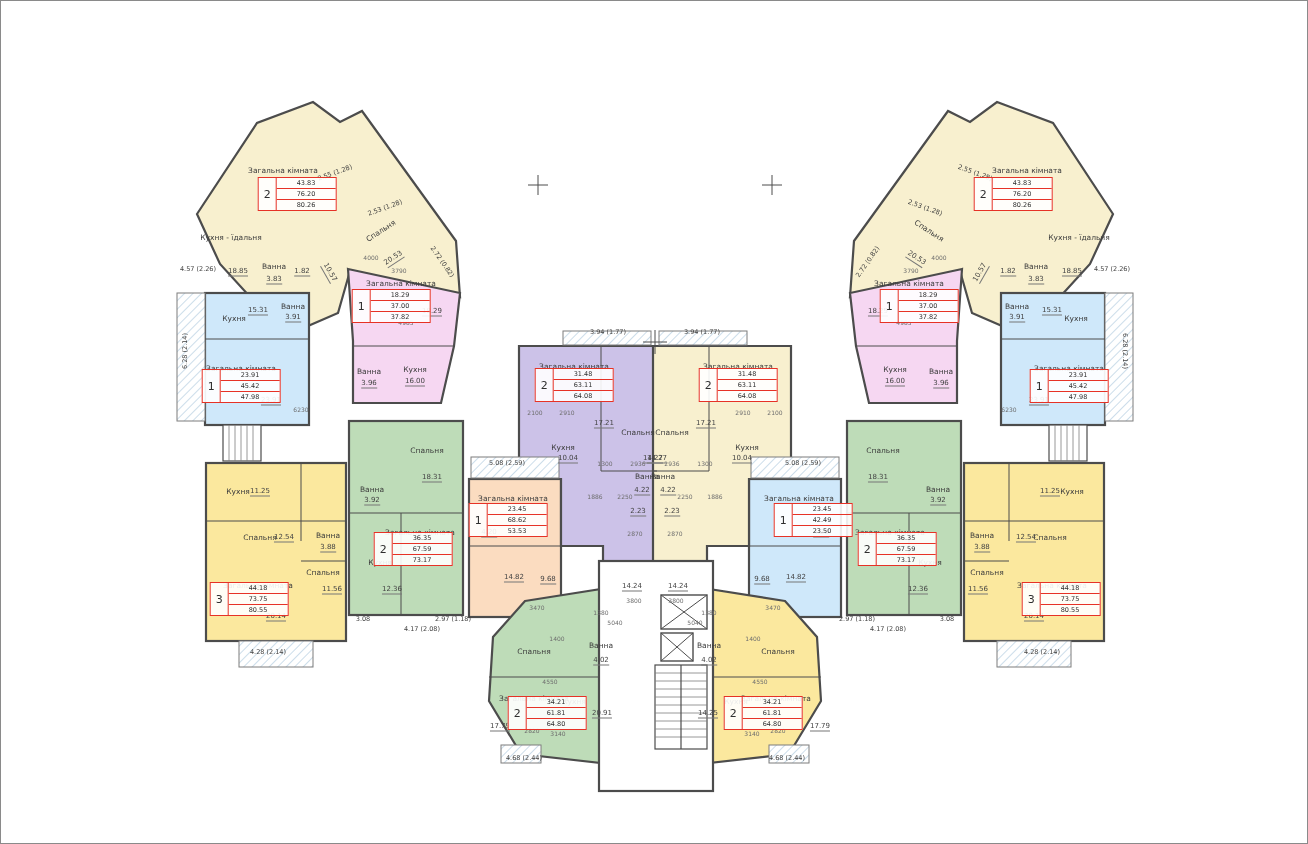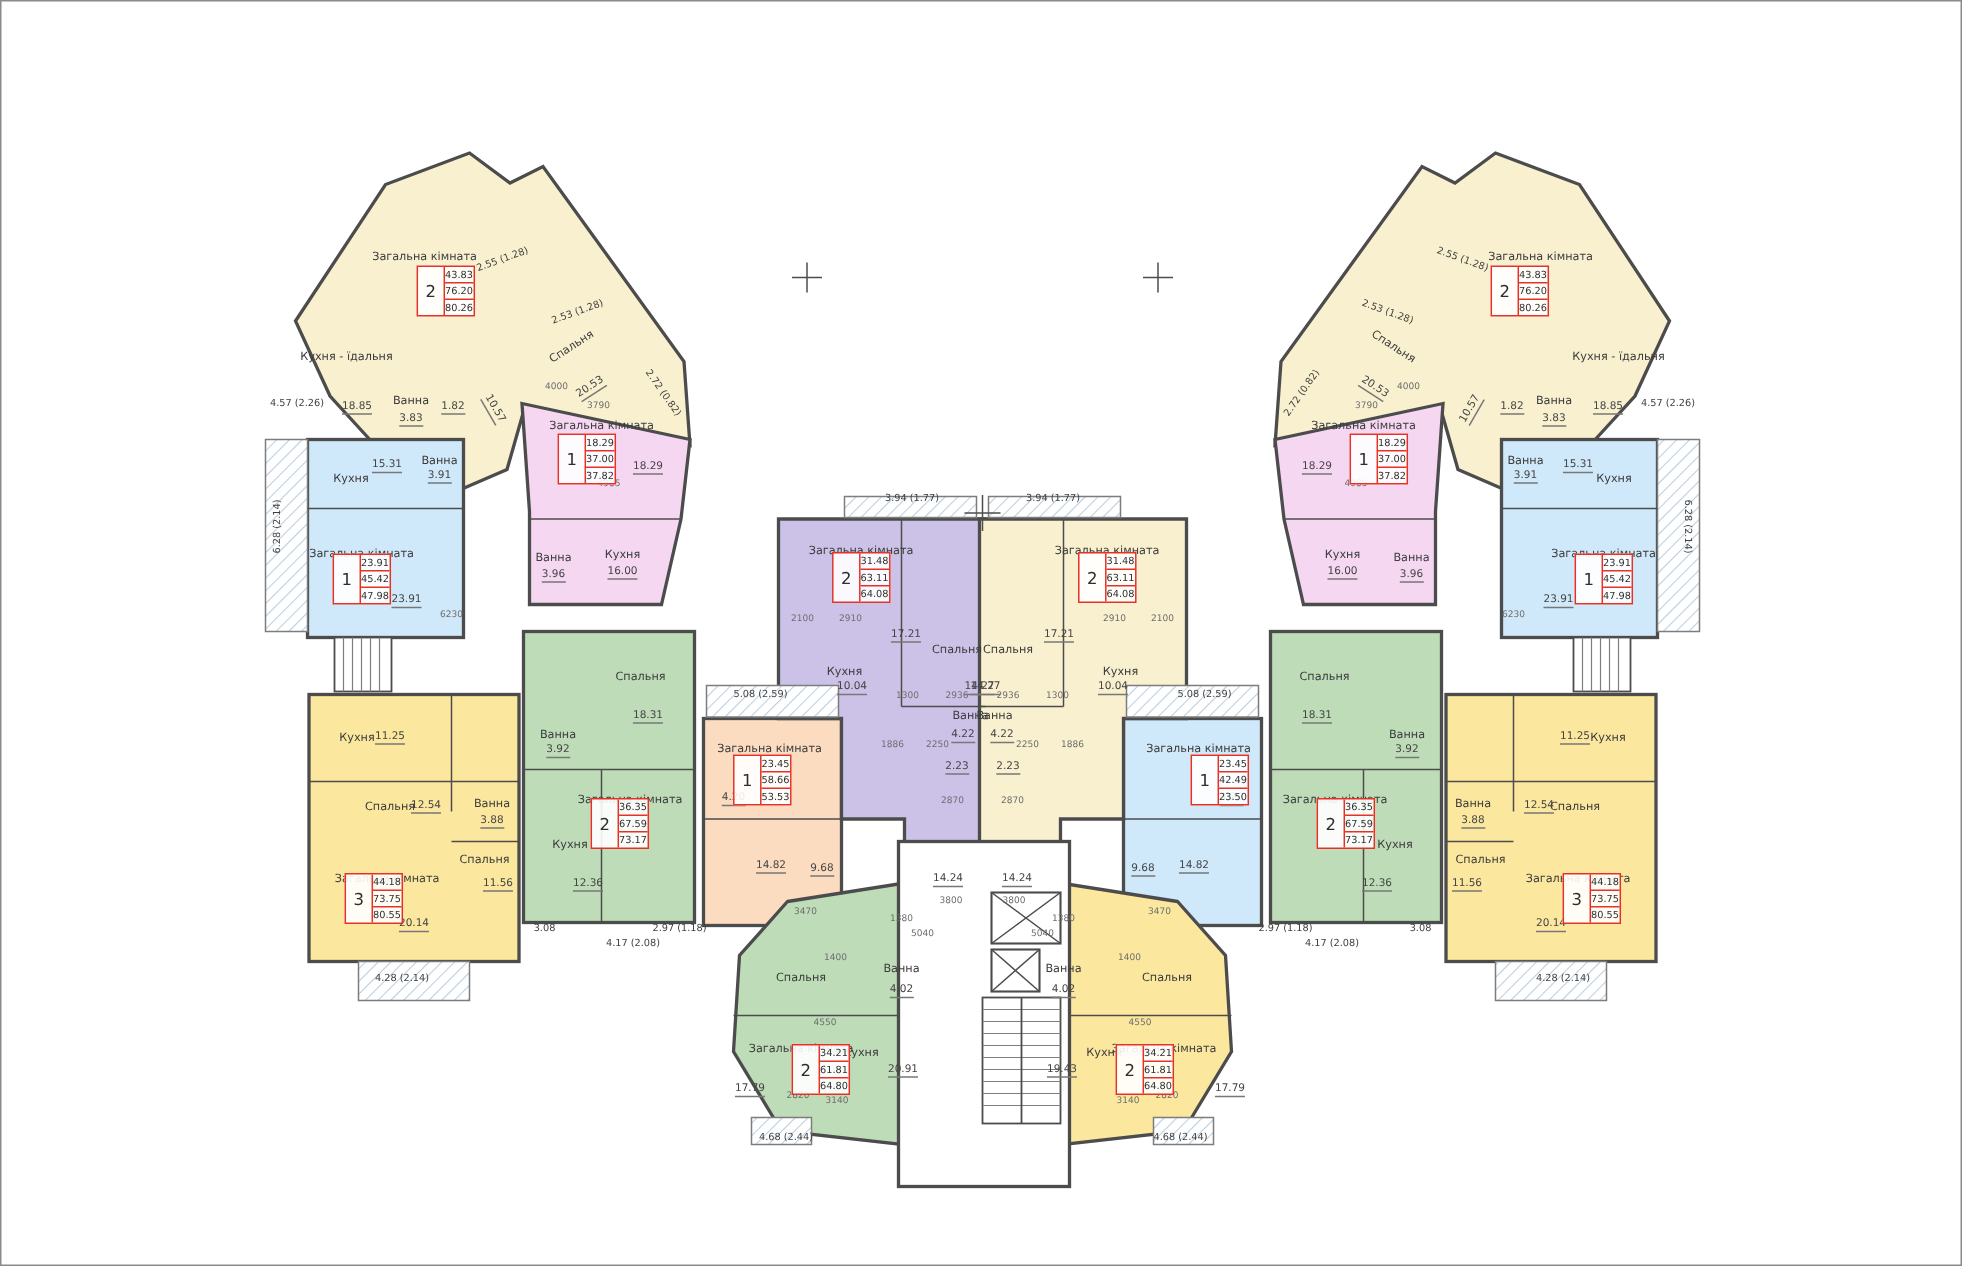--- a/index.html
+++ b/index.html
@@ -11,21 +11,21 @@
        color:#3d3d3d;line-height:1;pointer-events:none;}
   .room{font-size:7.5px;color:#3c3c3c;}
   .area{font-size:7px;color:#444;border-bottom:1px solid #777;padding-bottom:1px;}
   .dim{font-size:6.5px;color:#3f3f3f;}
   .dimnum{font-size:6px;color:#6e6e6e;}
   .info{position:absolute;transform:translate(-50%,-50%);display:flex;align-items:stretch;
         background:rgba(255,255,255,.9);border:1.4px solid var(--red,#e63226);}
   .info .num{min-width:13px;display:flex;align-items:center;justify-content:center;
         font-size:11px;color:#2e2e2e;border-right:1.4px solid var(--red,#e63226);padding:0 2px;}
   .info .vals{display:flex;flex-direction:column;}
-  .info .vals div{font-size:6.5px;color:#2e2e2e;text-align:center;padding:1px 0;
+  .info .vals div{font-size:6.5px;color:#2e2e2e;text-align:center;padding:1px 20px;
         border-bottom:1.4px solid var(--red,#e63226);}
   .info .vals div:last-child{border-bottom:none;}
   polygon,rect.roomrect{stroke:var(--wall,#4c4c4c);stroke-width:2.2;stroke-linejoin:miter;}
   .inner{stroke:var(--wall,#4c4c4c);stroke-width:1;}
   .thin{stroke:#7d7d7d;stroke-width:.8;}
   .cross{stroke:#4c4c4c;stroke-width:1;}
 </style>
 </head>
 <body>
 
@@ -249,21 +249,21 @@
     <div class="lbl room" style="left: 600px; top: 645px; transform: translate(-50%, -50%);">Ванна</div>
     <div class="lbl area" style="left: 600px; top: 660px; transform: translate(-50%, -50%);">4.02</div>
     <div class="lbl room" style="left: 573px; top: 701px; transform: translate(-50%, -50%);">Кухня</div>
     <div class="lbl area" style="left: 601px; top: 713px; transform: translate(-50%, -50%);">20.91</div>
     <div class="lbl room" style="left: 533px; top: 698px; transform: translate(-50%, -50%);">Загальна кімната</div>
     <div class="lbl area" style="left: 499px; top: 726px; transform: translate(-50%, -50%);">17.79</div>
     <div class="lbl room" style="left: 777px; top: 651px; transform: translate(-50%, -50%);">Спальня</div>
     <div class="lbl room" style="left: 708px; top: 645px; transform: translate(-50%, -50%);">Ванна</div>
     <div class="lbl area" style="left: 708px; top: 660px; transform: translate(-50%, -50%);">4.02</div>
     <div class="lbl room" style="left: 735px; top: 701px; transform: translate(-50%, -50%);">Кухня</div>
-    <div class="lbl area" style="left: 707px; top: 713px; transform: translate(-50%, -50%);">19.43</div>
+    <div class="lbl area" style="left: 707px; top: 713px; transform: translate(-50%, -50%);">14.25</div>
     <div class="lbl room" style="left: 775px; top: 698px; transform: translate(-50%, -50%);">Загальна кімната</div>
     <div class="lbl area" style="left: 819px; top: 726px; transform: translate(-50%, -50%);">17.79</div>
     <div class="lbl dim" style="left: 334px; top: 172px; transform: translate(-50%, -50%) rotate(-20deg);">2.55 (1.28)</div>
     <div class="lbl dim" style="left: 384px; top: 207px; transform: translate(-50%, -50%) rotate(-20deg);">2.53 (1.28)</div>
     <div class="lbl dim" style="left: 441px; top: 261px; transform: translate(-50%, -50%) rotate(55deg);">2.72 (0.82)</div>
     <div class="lbl dim" style="left: 197px; top: 268px; transform: translate(-50%, -50%);">4.57 (2.26)</div>
     <div class="lbl dim" style="left: 184px; top: 350px; transform: translate(-50%, -50%) rotate(-90deg);">6.28 (2.14)</div>
     <div class="lbl dim" style="left: 267px; top: 651px; transform: translate(-50%, -50%);">4.28 (2.14)</div>
     <div class="lbl dim" style="left: 506px; top: 462px; transform: translate(-50%, -50%);">5.08 (2.59)</div>
     <div class="lbl dim" style="left: 607px; top: 331px; transform: translate(-50%, -50%);">3.94 (1.77)</div>
@@ -358,21 +358,21 @@
       <div class="vals">
         <div>44.18</div>
         <div>73.75</div>
         <div>80.55</div>
       </div>
     </div>
     <div class="info" style="left: 507px; top: 519px;">
       <span class="num">1</span>
       <div class="vals">
         <div>23.45</div>
-        <div>58.66</div>
+        <div>68.62</div>
         <div>53.53</div>
       </div>
     </div>
     <div class="info" style="left: 573px; top: 384px;">
       <span class="num">2</span>
       <div class="vals">
         <div>31.48</div>
         <div>63.11</div>
         <div>64.08</div>
       </div>

